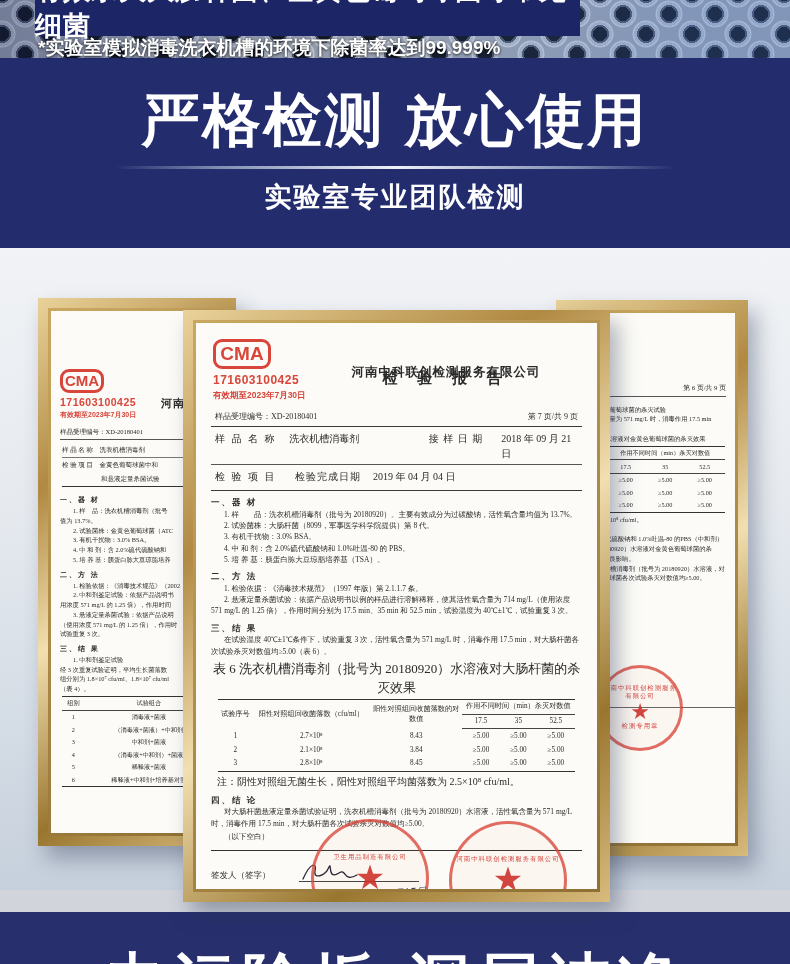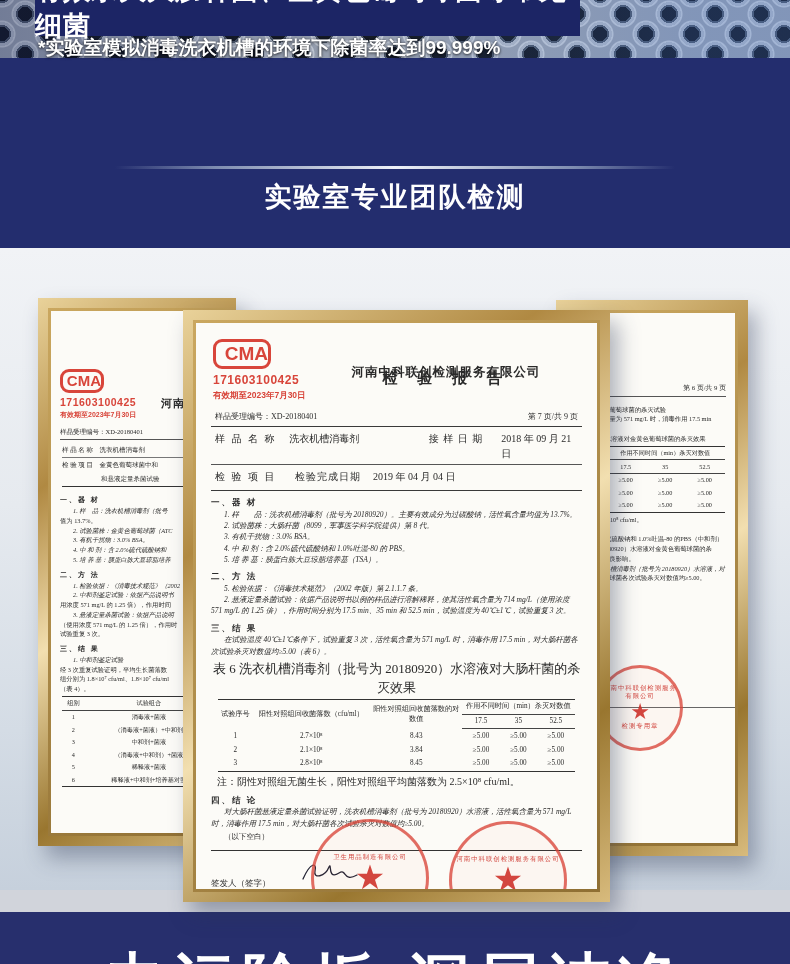--- a/index.html
+++ b/index.html
@@ -41,24 +41,24 @@
     background:linear-gradient(145deg, #e9d29a 0%, #b08942 28%, #f2dfb0 52%, #99762f 78%, #d8bb7d 100%);
     box-shadow:8px 12px 20px rgba(45,55,85,.38); }
   .frame-inner{ position:absolute; inset:10px; background:linear-gradient(145deg, #caa75f, #8f6f33); }
   .paper{ position:absolute; inset:13px; background:#fcfbf7; overflow:hidden;
     font-family:"Liberation Serif", serif; color:#2a2a2a; }
 
   .frame-left  { left:38px;  top:298px; width:198px; height:548px; z-index:1; }
   .frame-right { left:556px; top:300px; width:192px; height:556px; z-index:1; }
   .frame-center{ left:183px; top:310px; width:427px; height:592px; z-index:2; }
   .cma-box{ border:3px solid #d8453a; border-radius:9px; color:#d8453a; font-weight:bold;
-    display:flex; align-items:center; justify-content:flex-end; font-family:"Liberation Sans",sans-serif; }
+    display:flex; align-items:center; justify-content:center; font-family:"Liberation Sans",sans-serif; }
   .cma-number{ color:#d8453a; font-weight:bold; font-family:"Liberation Sans",sans-serif; letter-spacing:.5px; }
   .cma-valid{ color:#d8453a; font-weight:bold; font-family:"Liberation Sans",sans-serif; }
-  .ln{ text-indent:13px;font-style:italic; }
+  .ln{ text-indent:13px; }
   .nowrap{ white-space:nowrap; }
 
   .stamp{ position:absolute; border:3px solid rgba(216,69,58,.78); border-radius:50%;
     color:rgba(205,45,38,.88); text-align:center; display:flex; flex-direction:column;
     align-items:center; justify-content:center; background:rgba(255,120,110,.04); }
   .stamp .ringtext{ font-size:7px; letter-spacing:1px; line-height:1.1; transform:scale(.92); }
   .stamp .star{ line-height:1; }
 
   
   .c-pad{ position:absolute; inset:0; padding:10px 15px; font-size:7.5px; line-height:1.5; }
@@ -82,21 +82,21 @@
   .tbl-caption{ text-align:center; font-size:13px; margin-top:2px; }
   table.rpt{ border-collapse:collapse; width:96%; margin:1px auto 0 auto; font-size:7.2px; text-align:center; }
   table.rpt th, table.rpt td{ font-weight:normal; padding:1.5px 2px; }
   table.rpt thead tr:first-child th{ border-top:1.4px solid #333; }
   table.rpt thead tr:last-child th{ border-bottom:.8px solid #444; }
   table.rpt .grp{ border-bottom:.8px solid #444; }
   table.rpt tbody tr:last-child td{ border-bottom:1.4px solid #333; }
   .tbl-note{ font-size:10px; margin-top:2px; padding-left:6px; }
   .blank-note{ text-indent:13px; margin-top:2px; }
   .sig-area{ position:relative; margin-top:8px; border-top:1.2px solid #333; padding-top:14px; height:90px; }
-  .sig-row{ display:flex; align-items:flex-end; font-size:8.5px; margin-top:12px;gap:22px; }
+  .sig-row{ display:flex; align-items:flex-end; font-size:8.5px; margin-top:4px;gap:22px; }
   .sig-line{ display:inline-block; width:120px; border-bottom:.9px solid #444; margin-left:6px; height:10px; }
   .hand{ font-family:"DejaVu Serif", serif; font-style:italic; font-size:10px; color:#1d2a4a;
     transform:rotate(-4deg); display:inline-block; margin-left:-100px; margin-bottom:1px; }
   .sig-svg{ position:absolute; left:86px; top:6px; }
 
   
   .s-pad{ position:absolute; inset:0; padding:8px 9px; font-size:6.3px; line-height:1.55; }
   .l-cma .cma-box{ width:44px; height:24px; font-size:15px; }
   .l-cma .cma-number{ font-size:10.5px; margin-top:1px; }
   .l-cma .cma-valid{ font-size:7px; }
@@ -125,20 +125,21 @@
 
   <div class="photo-strip">
     <div class="tint"></div>
   </div>
   <div class="headline-box">
     <span>有效杀灭大肠杆菌、金黄色葡萄球菌等常见细菌</span>
   </div>
   <div class="note-line">*实验室模拟消毒洗衣机槽的环境下除菌率达到99.999%</div>
 
   <div class="header-block">
+    <div class="main-title">严格检测 放心使用</div>
     <div class="divider"></div>
     <div class="subtitle">实验室专业团队检测</div>
   </div>
 
   <div class="certs-bg"></div>
 
   <div class="frame frame-left">
     <div class="frame-inner"></div>
     <div class="paper">
       <div class="s-pad">
@@ -311,21 +312,21 @@
         <div class="rule-thick"></div>
 
         <div class="sec-h">一、器 材</div>
         <div class="ln">1. 样　　品：洗衣机槽消毒剂（批号为 20180920）。主要有效成分为过碳酸钠，活性氧含量均值为 13.7%。</div>
         <div class="ln">2. 试验菌株：大肠杆菌（8099，军事医学科学院提供）第 8 代。</div>
         <div class="ln">3. 有机干扰物：3.0% BSA。</div>
         <div class="ln">4. 中 和 剂：含 2.0%硫代硫酸钠和 1.0%吐温-80 的 PBS。</div>
         <div class="ln">5. 培 养 基：胰蛋白胨大豆琼脂培养基（TSA）。</div>
 
         <div class="sec-h">二、方 法</div>
-        <div class="ln">5. 检验依据：《消毒技术规范》（2002 年版）第 2.1.1.7 条。</div>
+        <div class="ln">1. 检验依据：《消毒技术规范》（1997 年版）第 2.1.1.7 条。</div>
         <div class="ln">2. 悬液定量杀菌试验：依据产品说明书以例的样品进行溶解稀释，使其活性氧含量为 714 mg/L（使用浓度 571 mg/L 的 1.25 倍），作用时间分别为 17.5 min、35 min 和 52.5 min，试验温度为 40℃±1℃，试验重复 3 次。</div>
 
         <div class="sec-h">三、结 果</div>
         <div class="ln">在试验温度 40℃±1℃条件下，试验重复 3 次，活性氧含量为 571 mg/L 时，消毒作用 17.5 min，对大肠杆菌各次试验杀灭对数值均≥5.00（表 6）。</div>
         <div class="tbl-caption">表 6  洗衣机槽消毒剂（批号为 20180920）水溶液对大肠杆菌的杀灭效果</div>
         <table class="rpt">
           <thead>
             <tr>
               <th rowspan="2">试验序号</th>
               <th rowspan="2" style="width:118px">阳性对照组回收菌落数（cfu/ml）</th>

